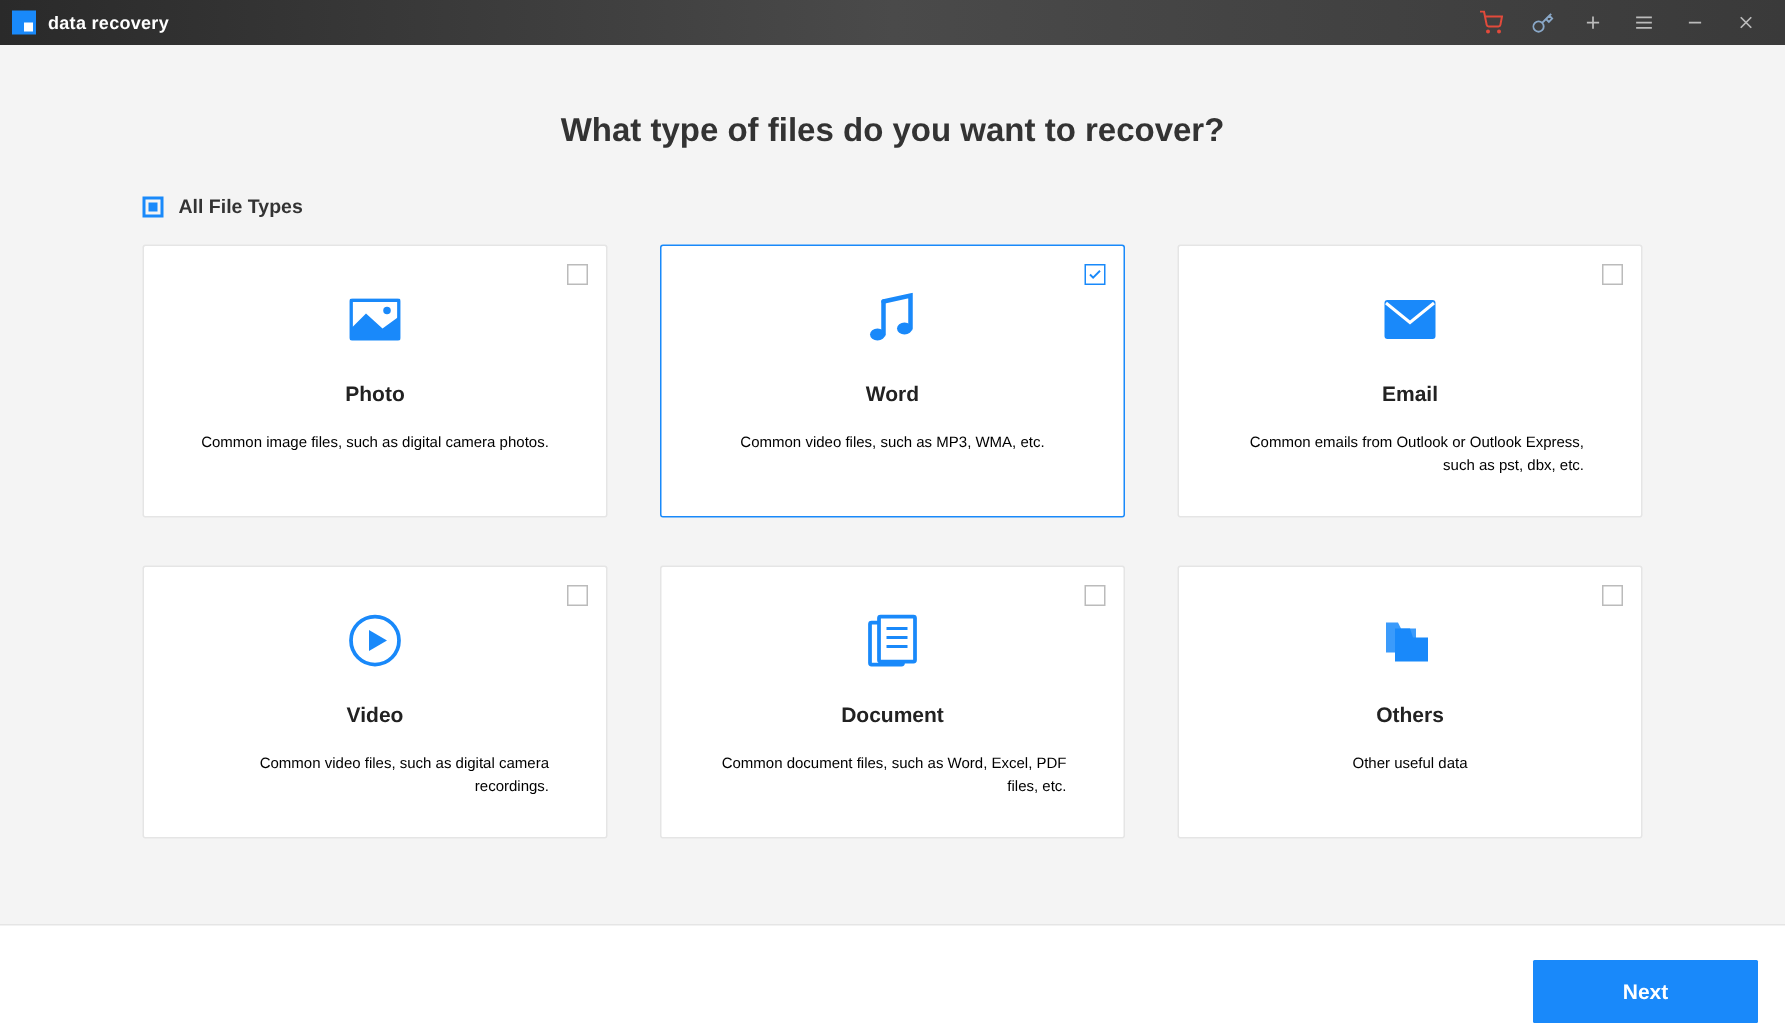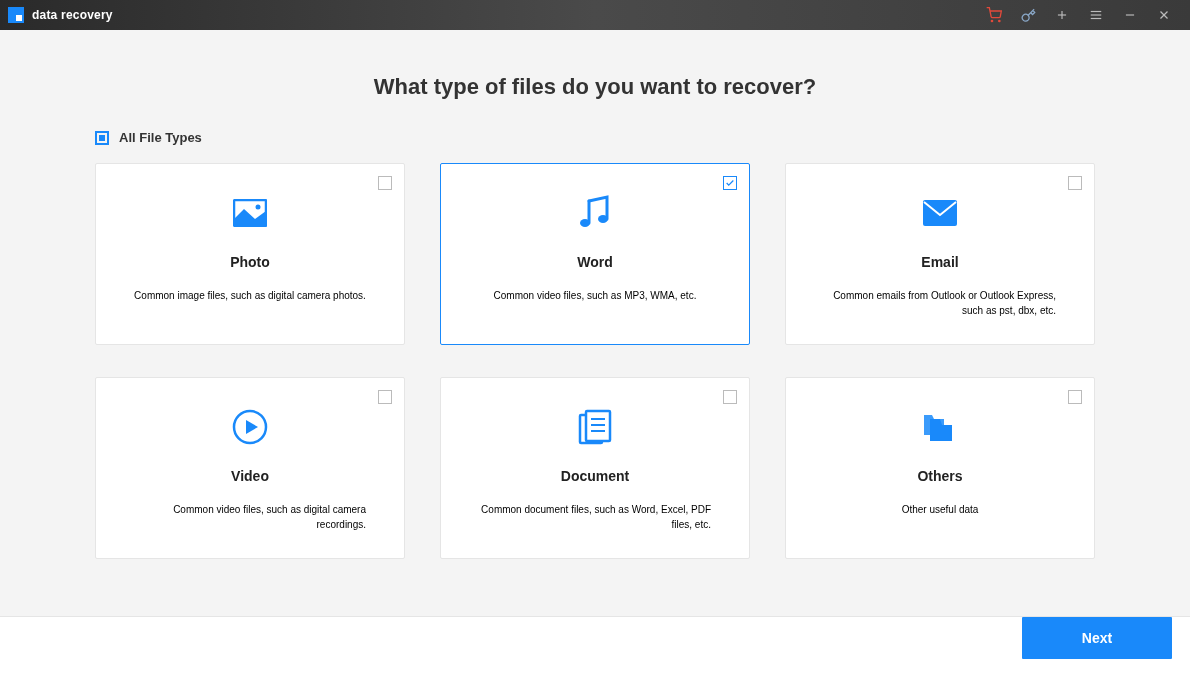--- a/index.html
+++ b/index.html
@@ -158,21 +158,21 @@
       color: #000000;
       text-align: right;
       line-height: 1.5;
       padding: 0 18px;
     }
     .footer {
       height: 66px;
       background: #fff;
       border-top: 1px solid #e5e5e5;
       display: flex;
-      align-items: flex-start;
+      align-items: flex-end;
       justify-content: flex-end;
       padding: 0 18px;
     }
     .next-btn {
       width: 150px;
       height: 42px;
       background: #1989fa;
       color: #fff;
       border: none;
       font-size: 14px;

